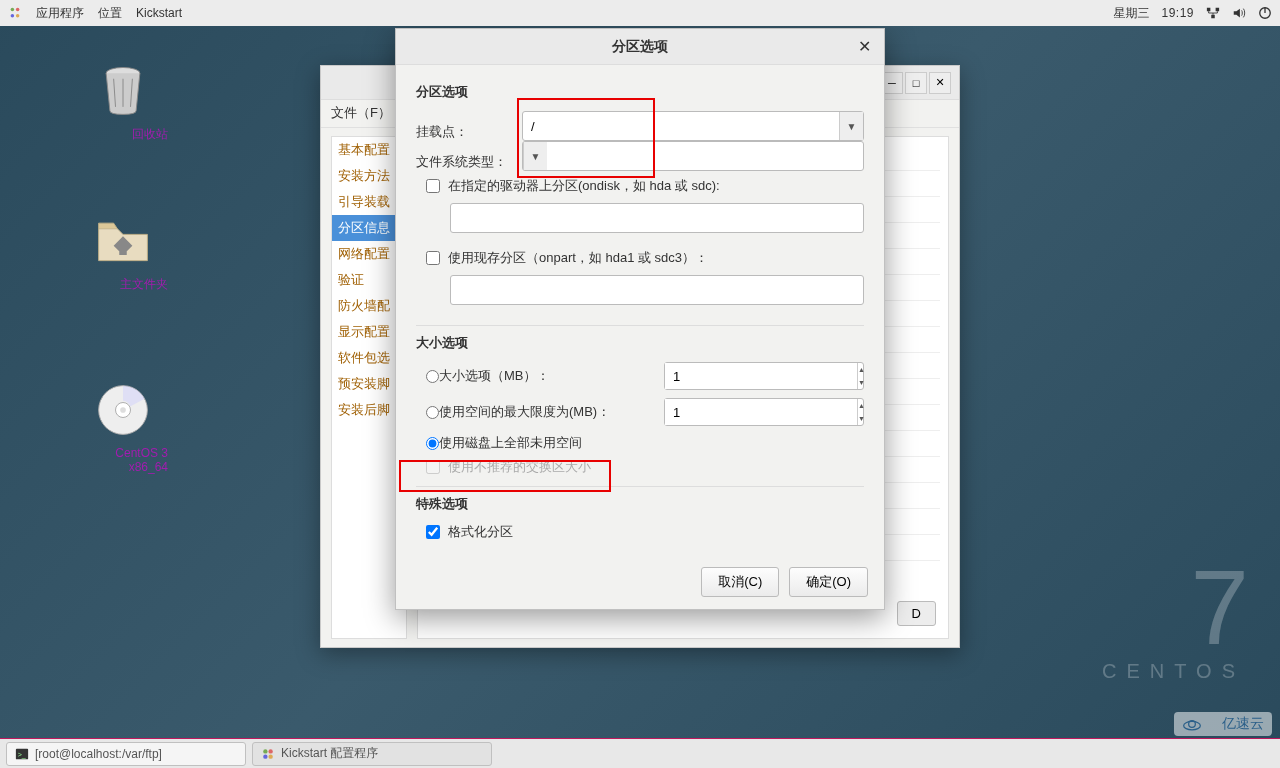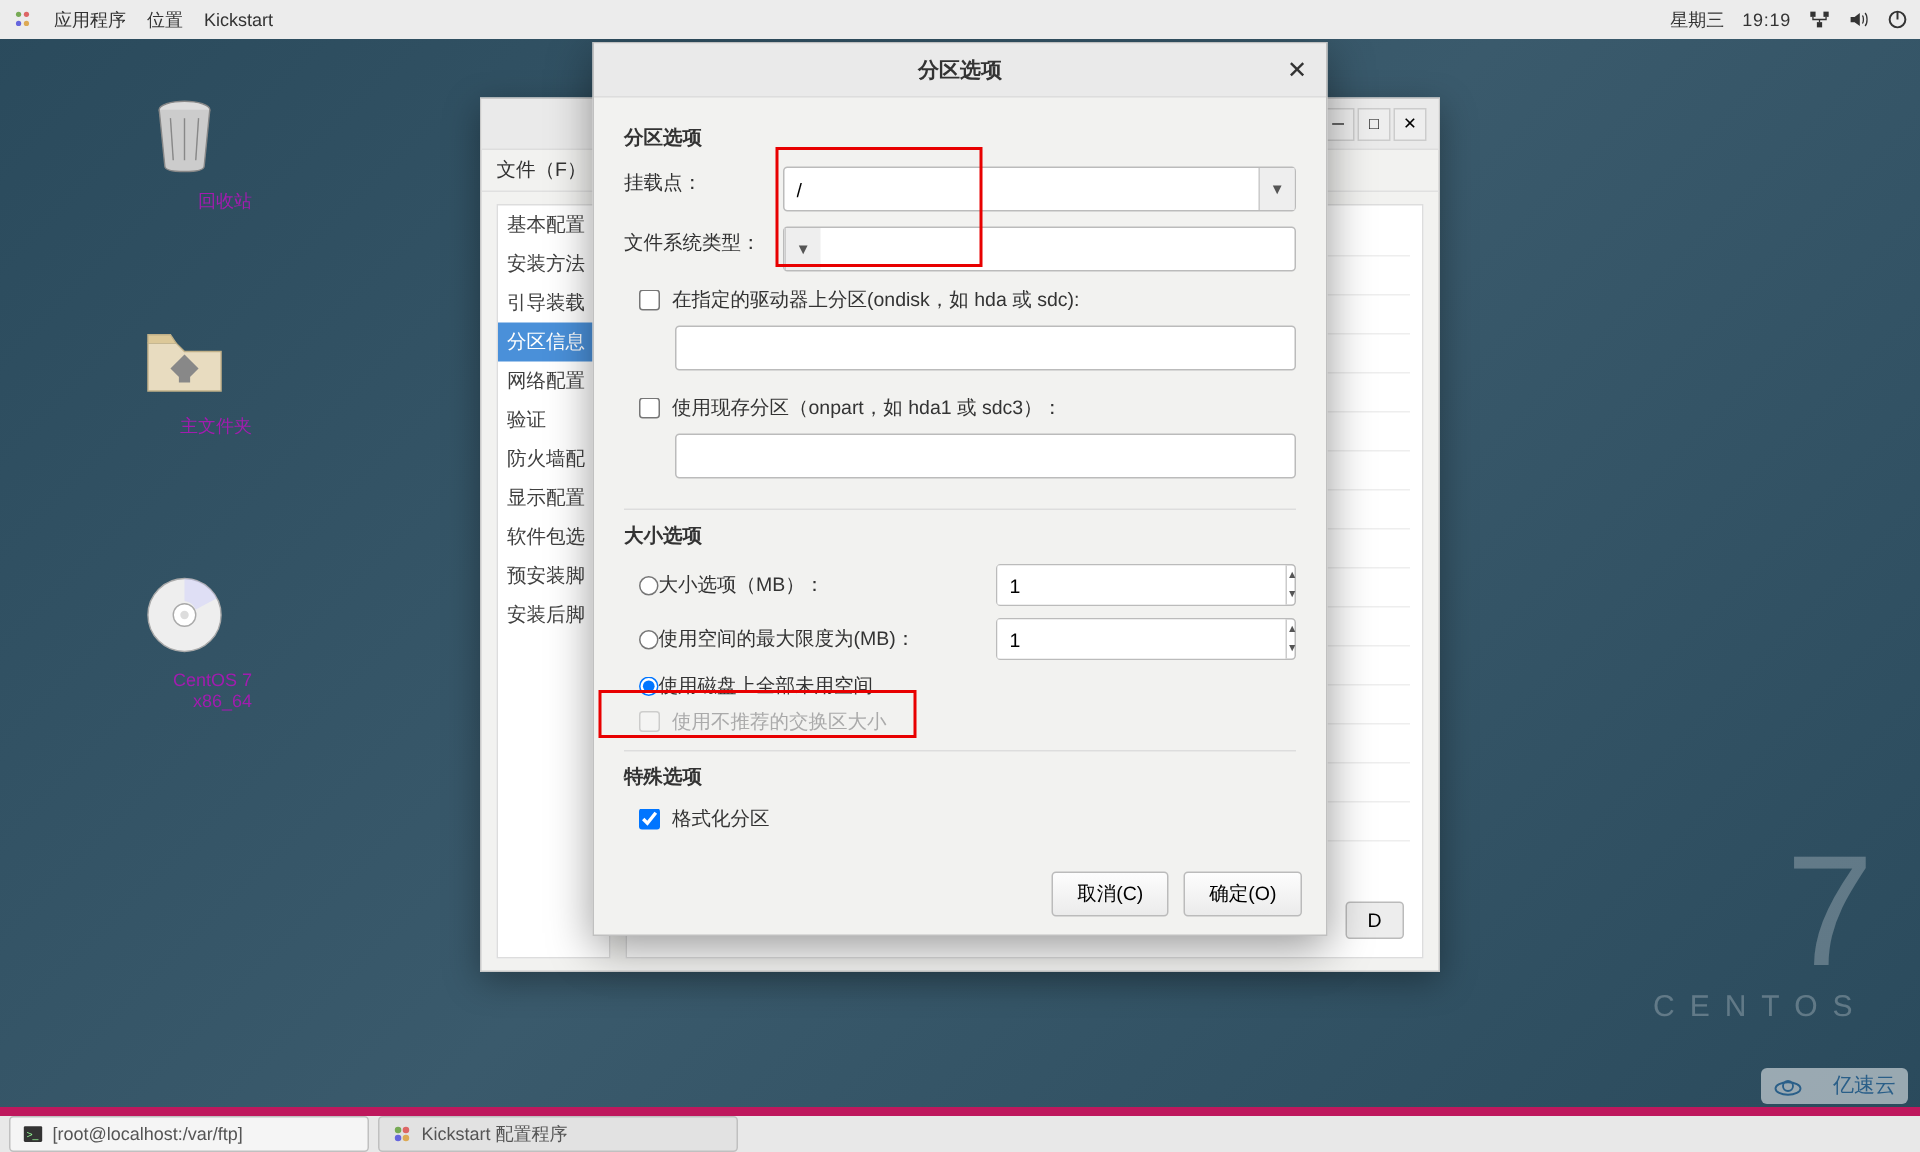--- a/index.html
+++ b/index.html
@@ -28,36 +28,36 @@
   
   .cloud-wm { position: absolute; right: 8px; bottom: 32px; display:flex; align-items:center; gap:20px; opacity:0.65; background: rgba(255,255,255,0.8); padding: 3px 8px; border-radius: 4px; font-size:14px; color:#2a6aa0;}
 
   
   .bg-window { position: absolute; left: 320px; top: 65px; width: 640px; height: 583px; background: #f2f2f0; border: 1px solid #c9c9c9; box-shadow: 0 6px 22px rgba(0,0,0,0.35); z-index: 5; }
   .bg-titlebar { height: 34px; background: #eaeaea; border-bottom: 1px solid #ddd; display:flex; justify-content:flex-end; align-items:center; padding-right:8px; gap:2px;}
   .bg-tb-btn { width:22px;height:22px;border:1px solid #ccc;background:#eee;font-size:11px;display:flex;align-items:center;justify-content:center;cursor:pointer;}
   .bg-menubar { height: 28px; padding: 4px 10px; font-size: 13px; color:#333; border-bottom: 1px solid #e0e0e0;}
   .bg-body { display:flex; height: calc(100% - 62px); }
   .bg-sidebar { width: 76px; background:#fff; border:1px solid #ddd; margin:8px 0 8px 10px; font-size:13px; overflow:hidden;}
-  .bg-sidebar-item { padding: 4px 6px; white-space: nowrap; color:#404040; cursor:pointer;}
+  .bg-sidebar-item { padding: 4px 6px; white-space: nowrap; color:#a16207; cursor:pointer;}
   .bg-sidebar-item.selected { background:#4a90d9; color:#fff; }
   .bg-main { flex:1; margin:8px 10px; background:#fff; border:1px solid #ddd; position:relative;}
   .bg-main-stripes { position:absolute; left:8px; right:8px; top:8px; bottom:48px; display:flex; flex-direction:column;}
   .bg-main-stripes div { height:26px; border-bottom:1px solid #eee;}
   .bg-main-delbtn { position:absolute; right:12px; bottom:12px; padding:4px 14px; border:1px solid #bbb; background:#ededed; font-size:13px; border-radius:3px;}
 
   
   .dialog { position: absolute; left: 395px; top: 28px; width: 490px; background: #f2f2f0; border: 1px solid #c0c0c0; box-shadow: 0 8px 28px rgba(0,0,0,0.4); z-index: 20; }
   .dialog-titlebar { height: 36px; display:flex; align-items:center; justify-content:center; position:relative; border-bottom: 1px solid #ddd; background:#eaeaea;}
   .dialog-title { font-size: 14px; font-weight: bold; color:#333;}
   .dialog-close { position:absolute; right:10px; top:8px; width:16px; height:16px; font-size:16px; cursor:pointer; color:#333; }
   .dialog-body { padding: 12px 20px 16px 20px; font-size: 13px; color:#333; }
 
   .section-title { font-size: 13px; font-weight: bold; margin: 6px 0 10px 0; }
-  .form-row { display:flex; align-items:flex-start; margin-bottom: 10px; }
+  .form-row { display:flex; align-items:flex-end; }
   .form-row .lbl { width: 106px; text-align:left; padding-top:2px;}
   .combo { flex:1; display:flex; height:30px; border:1px solid #bbb; border-radius:3px; background:#fff; }
   .combo input { flex:1; border:none; padding: 0 8px; font-size:13px; outline:none; background:transparent;}
   .combo .arrow { width:24px; border-left:1px solid #ccc; display:flex; align-items:center; justify-content:center; font-size:10px; color:#555; cursor:pointer; background:#eee;}
   .red-box { position:absolute; border:2px solid #e80000; pointer-events:none; }
 
   .check-row { display:flex; align-items:center; margin: 6px 0 4px 10px; font-size:13px; }
   .check-row input[type=checkbox], .check-row input[type=radio] { margin-right:8px; width:14px;height:14px;}
   .text-field { width: 100%; height:30px; border:1px solid #bbb; border-radius:3px; background:#fff; margin: 4px 0 10px 34px; box-sizing:border-box; }
   .text-field.indent { width: calc(100% - 34px); }
@@ -67,21 +67,21 @@
   .spin .spin-btns { width:16px; display:flex; flex-direction:column; border-left:1px solid #ccc;}
   .spin .spin-btns span { flex:1; font-size:7px; display:flex; align-items:center; justify-content:center; color:#555; cursor:pointer;}
 
   .radio-row { display:flex; align-items:center; margin: 8px 0 4px 10px; font-size:13px; }
   .disabled { color:#aaa; }
 
   .dialog-buttons { display:flex; justify-content:flex-end; gap:10px; padding: 6px 16px 12px 0; }
   .dialog-buttons button { padding: 5px 16px; font-size:13px; border:1px solid #bbb; background:linear-gradient(#fdfdfd,#ebebeb); border-radius:3px; cursor:pointer;}
 
   
-  .taskbar { position:absolute; left:0; right:0; bottom:0; height:30px; background:#e8e8e8; border-top:6px solid #be185d; display:flex; align-items:center; padding:0 6px; gap:6px; font-size:12px; z-index:200;}
+  .taskbar { position:absolute; left:0; right:0; bottom:0; height:30px; background:#e8e8e8; border-top:1px solid #be185d; display:flex; align-items:center; padding:0 6px; gap:6px; font-size:12px; z-index:200;}
   .task-item { height:24px; min-width:240px; border:1px solid #c0c0c0; background:#f5f5f5; display:flex; align-items:center; padding:0 8px; gap:6px; border-radius:3px; cursor:pointer; color:#555;}
   .task-item.active { background:#e2e2e2; }
   .mini-icon{width:14px;height:14px;display:inline-block;}
 
   hr.sep { border:none; border-top:1px solid #ddd; margin: 10px 0 8px 0;}
 </style>
 </head>
 <body>
 
 <div class="top-panel">
@@ -134,21 +134,21 @@
     </svg>
   <div>主文件夹</div>
 </div>
 <div class="desktop-icon di-disc">
   <svg class="icon-img" viewBox="0 0 64 64">
       <circle cx="32" cy="32" r="26" fill="#eee" stroke="#aaa"></circle>
       <circle cx="32" cy="32" r="8" fill="#fff" stroke="#aaa"></circle>
       <circle cx="32" cy="32" r="3" fill="#ddd"></circle>
       <path d="M32 6 A26 26 0 0 1 55 20 L40 28 A10 10 0 0 0 32 22z" fill="rgba(200,200,255,0.4)"></path>
     </svg>
-  <div>CentOS 7 x86_64</div>
+  <div>CentOS 3 x86_64</div>
 </div>
 
 <div class="centos-watermark">
   <div class="big7">7</div>
   <div class="txt">CENTOS</div>
 </div>
 <div class="cloud-wm">
   <svg width="20" height="14" viewBox="0 0 24 16">
       <ellipse cx="12" cy="10" rx="10" ry="5" fill="none" stroke="#2a6aa0" stroke-width="1.5"></ellipse>
       <circle cx="12" cy="8" r="4" fill="none" stroke="#2a6aa0" stroke-width="1.5"></circle>

